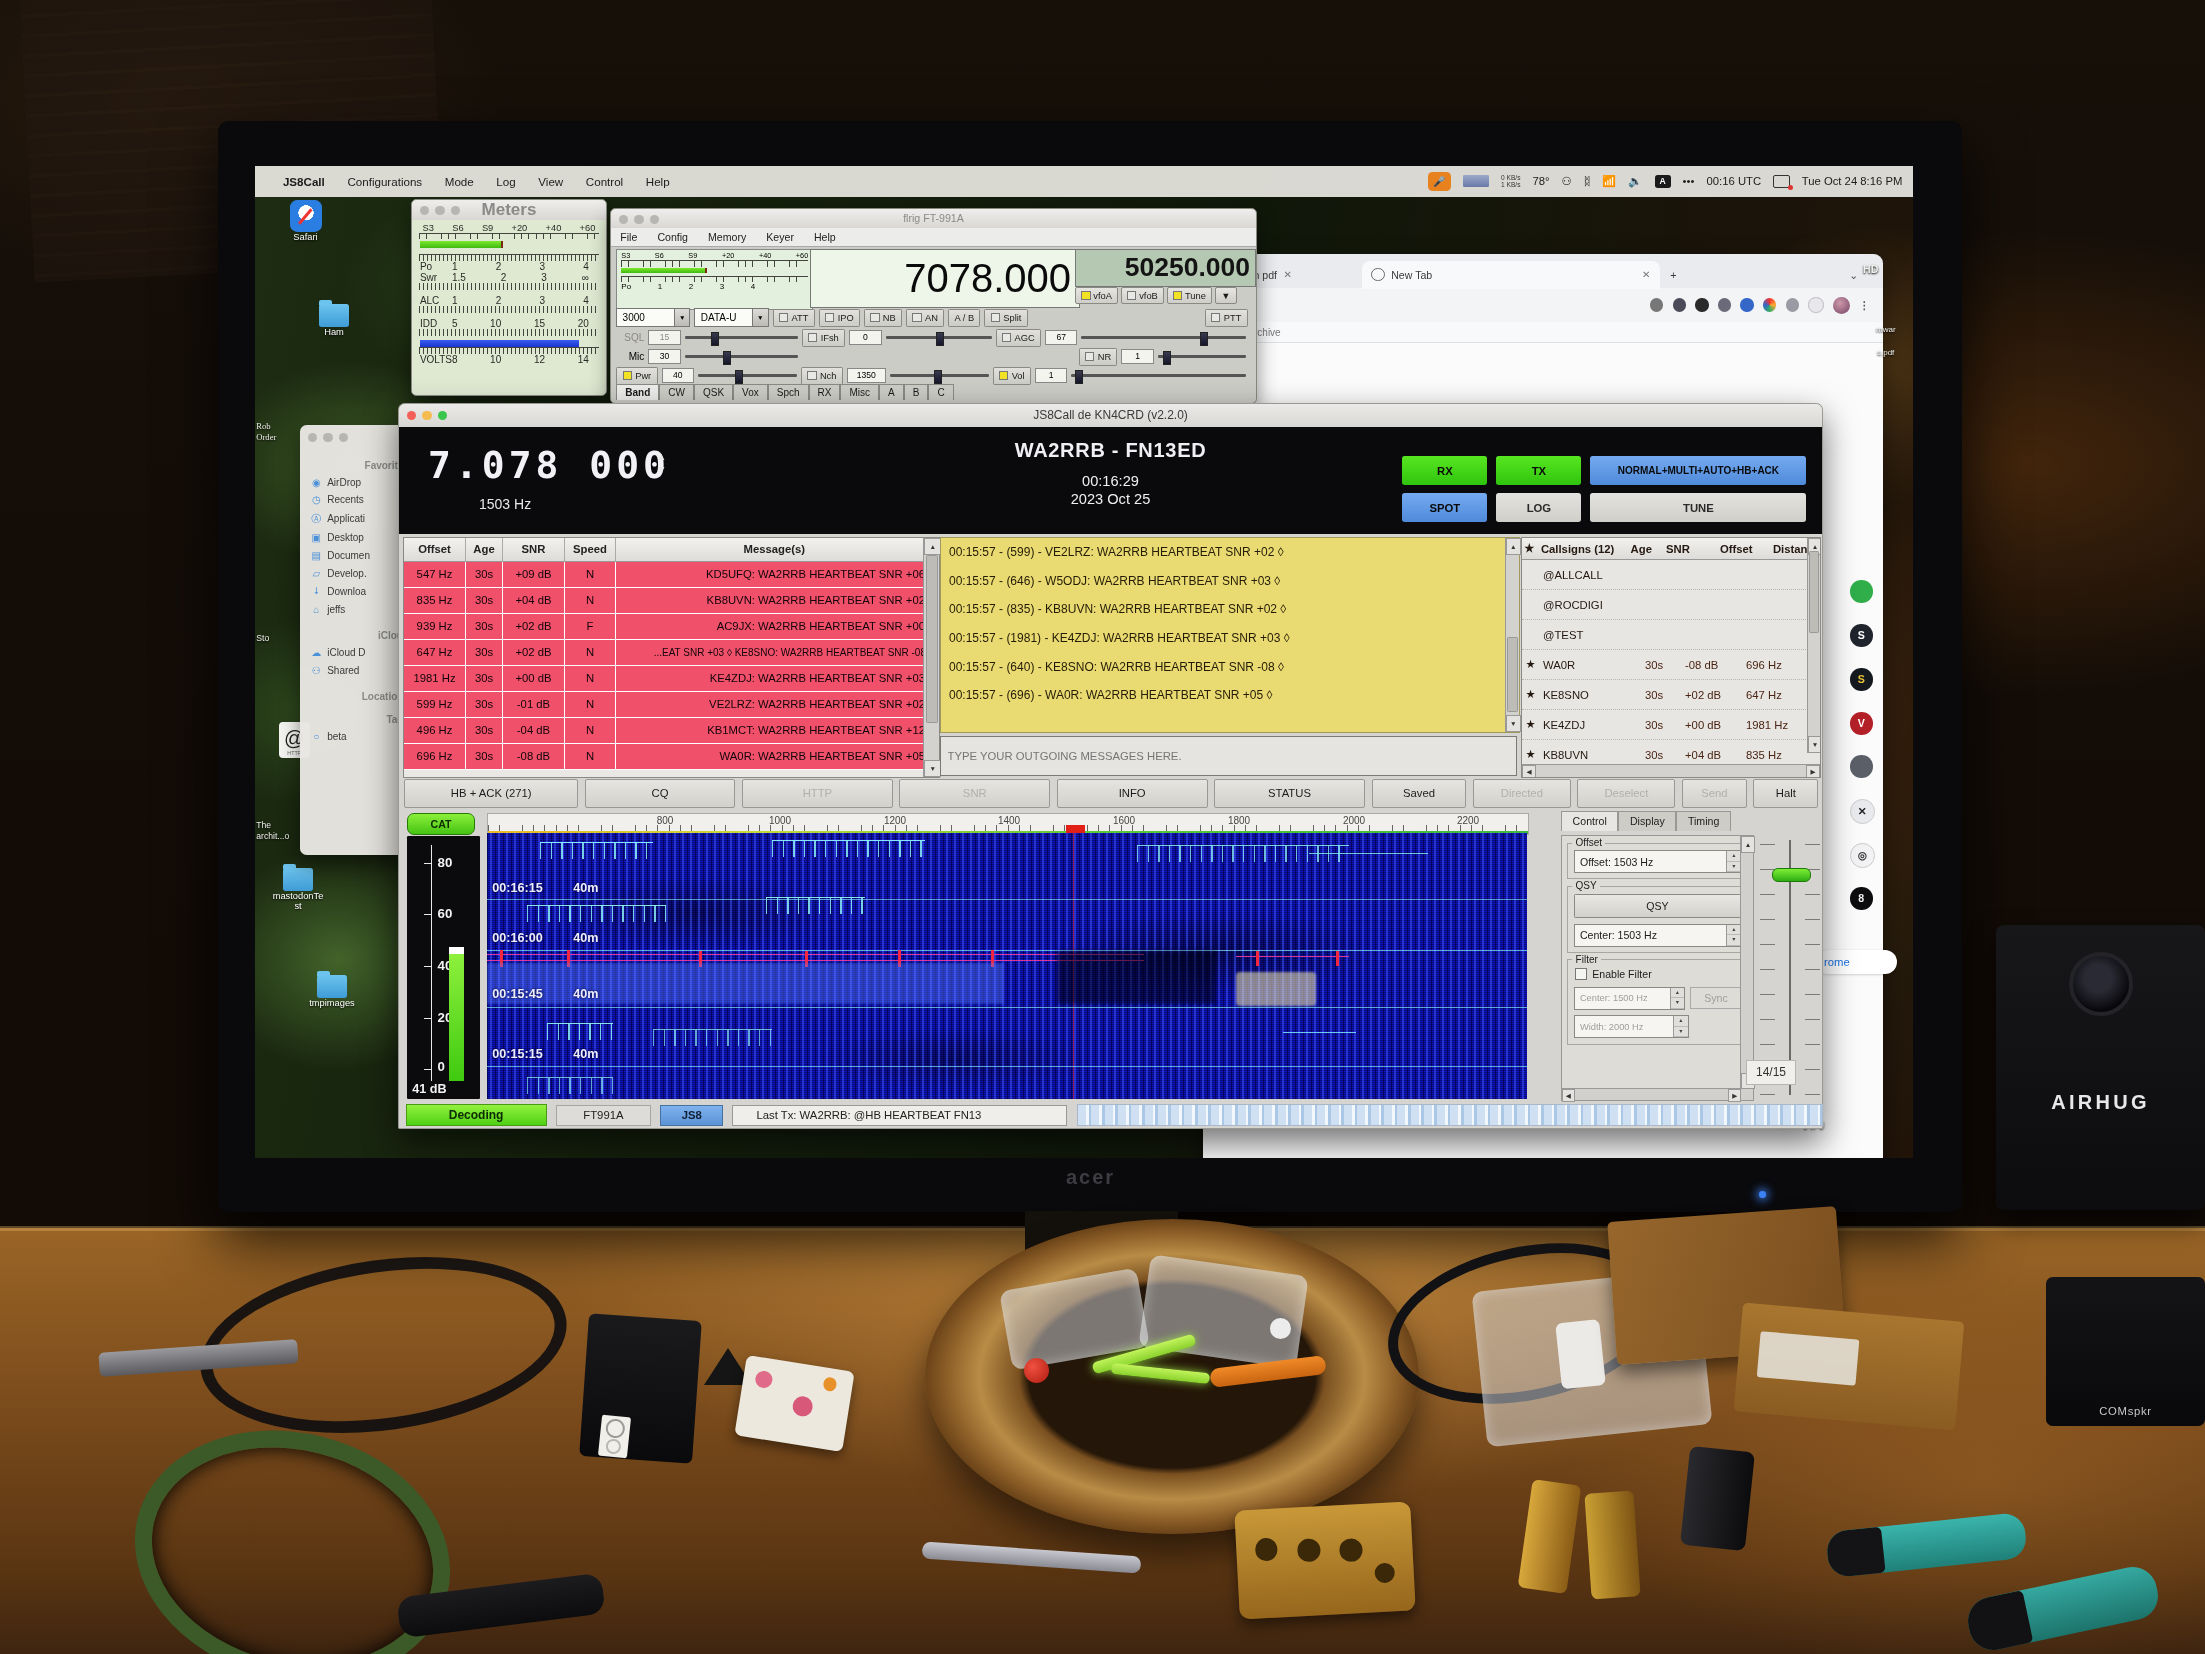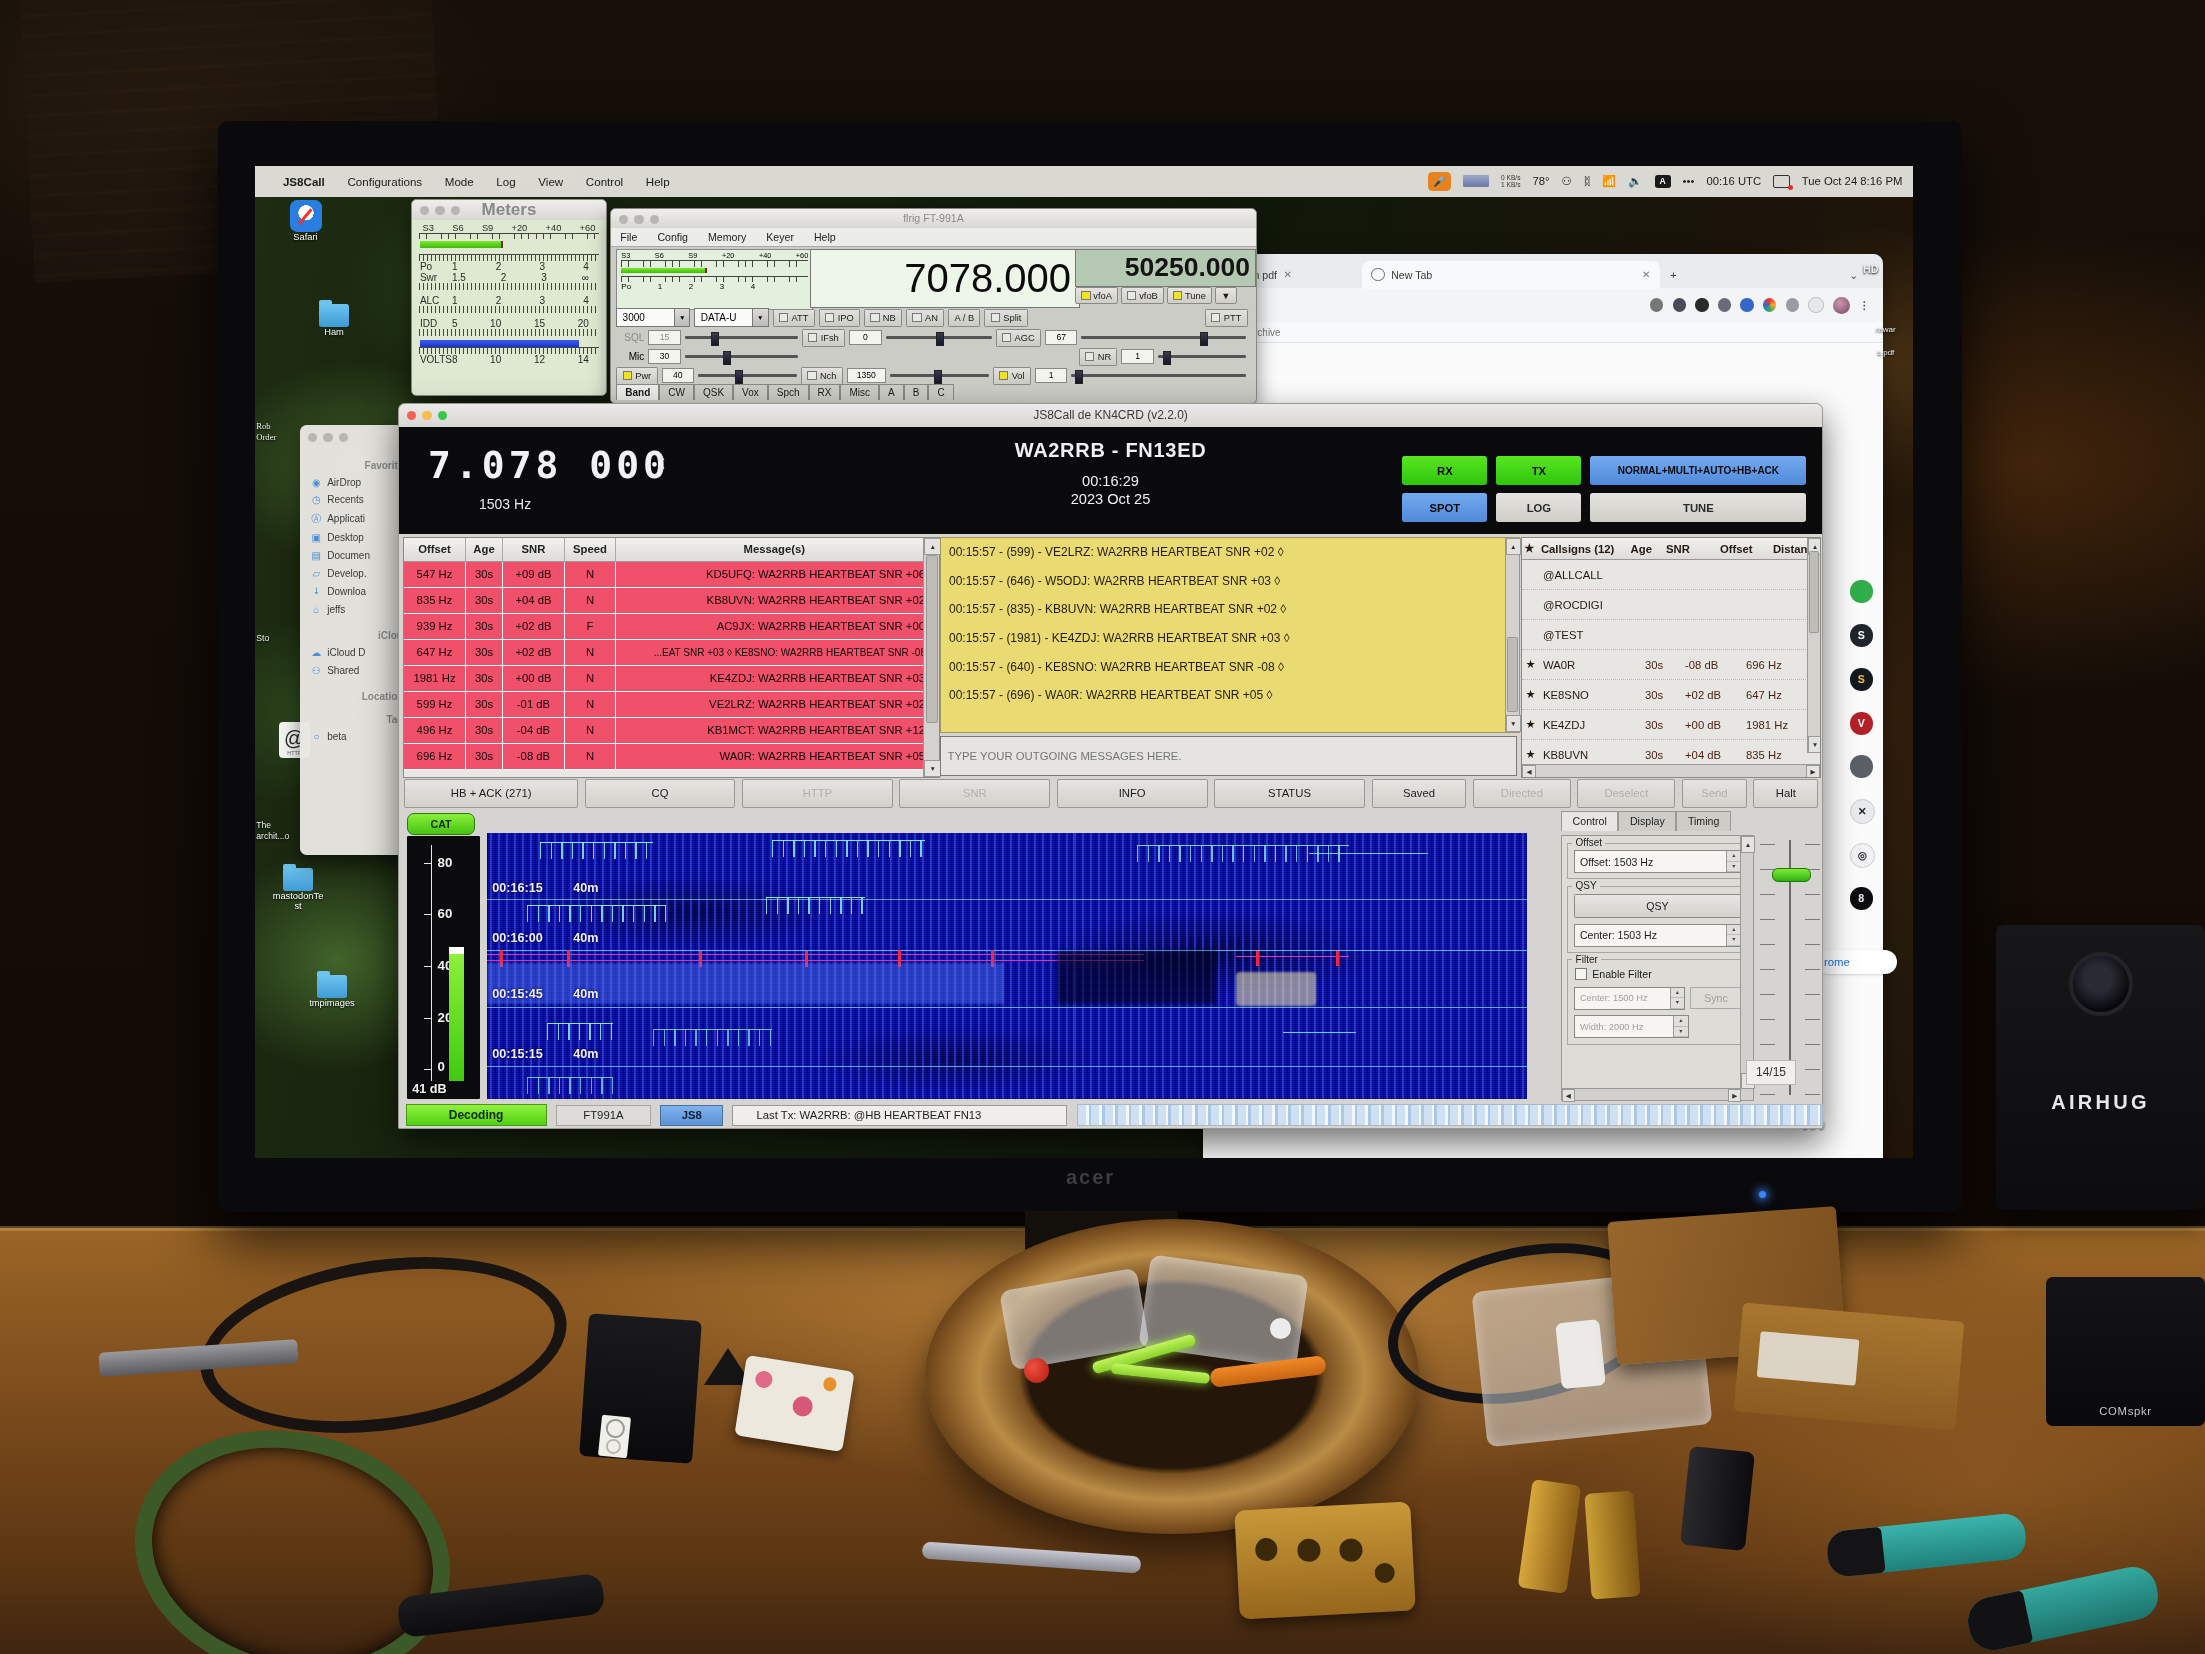--- a/index.html
+++ b/index.html
@@ -952,20 +952,33 @@
         <div class="lev-lbl" style="top:122px;">40</div>
       <div class="lev-tick" style="top:182px;"></div>
         <div class="lev-lbl" style="top:174px;">20</div>
       <div class="lev-tick" style="top:233px;"></div>
         <div class="lev-lbl" style="top:223px;">0</div>
       <div class="lev-bar"></div>
       <div class="lev-cap"></div>
       <div class="lev-db">41 dB</div>
     </div>
 
+    <div class="fruler">
+      <div class="ticks"></div>
+      <span class="flbl" style="left:177px;">800</span>
+      <span class="flbl" style="left:292px;">1000</span>
+      <span class="flbl" style="left:407px;">1200</span>
+      <span class="flbl" style="left:521px;">1400</span>
+      <span class="flbl" style="left:636px;">1600</span>
+      <span class="flbl" style="left:751px;">1800</span>
+      <span class="flbl" style="left:866px;">2000</span>
+      <span class="flbl" style="left:980px;">2200</span>
+      <div class="fr-strip"></div>
+      <div class="fr-marker"></div>
+    </div>
 
     <div class="wfall">
       <div class="wf-red"></div>
 
       <div class="sig" style="left:53px;top:9.3px;width:113px;"></div>
       <div class="sig" style="left:285px;top:6.6px;width:153px;"></div>
       <div class="sig" style="left:650px;top:12px;width:212px;opacity:.9;"></div>
       <div class="sigline" style="left:822px;top:20px;width:119px;"></div>
       <div class="sig" style="left:40px;top:72px;width:139px;"></div>
       <div class="sig" style="left:279px;top:64px;width:99px;"></div>

